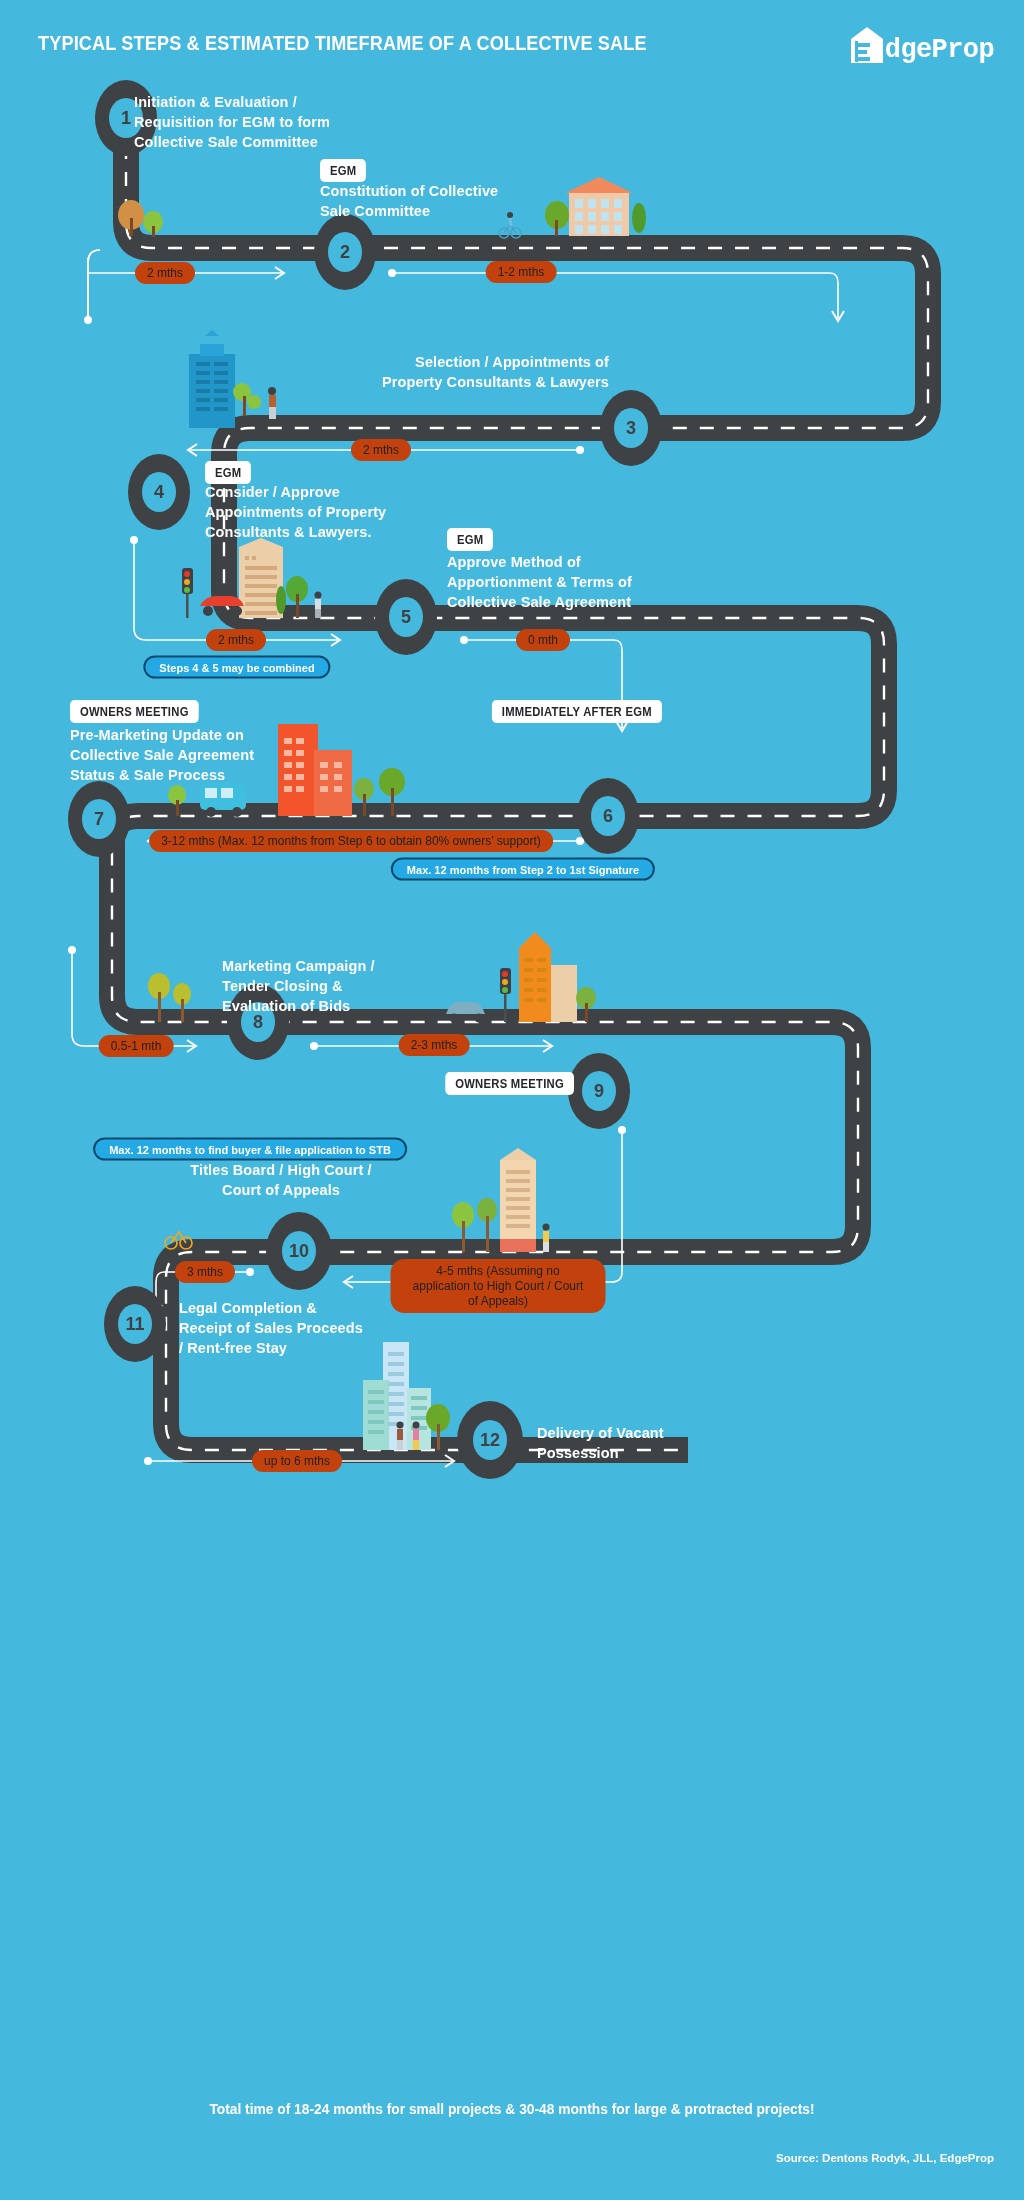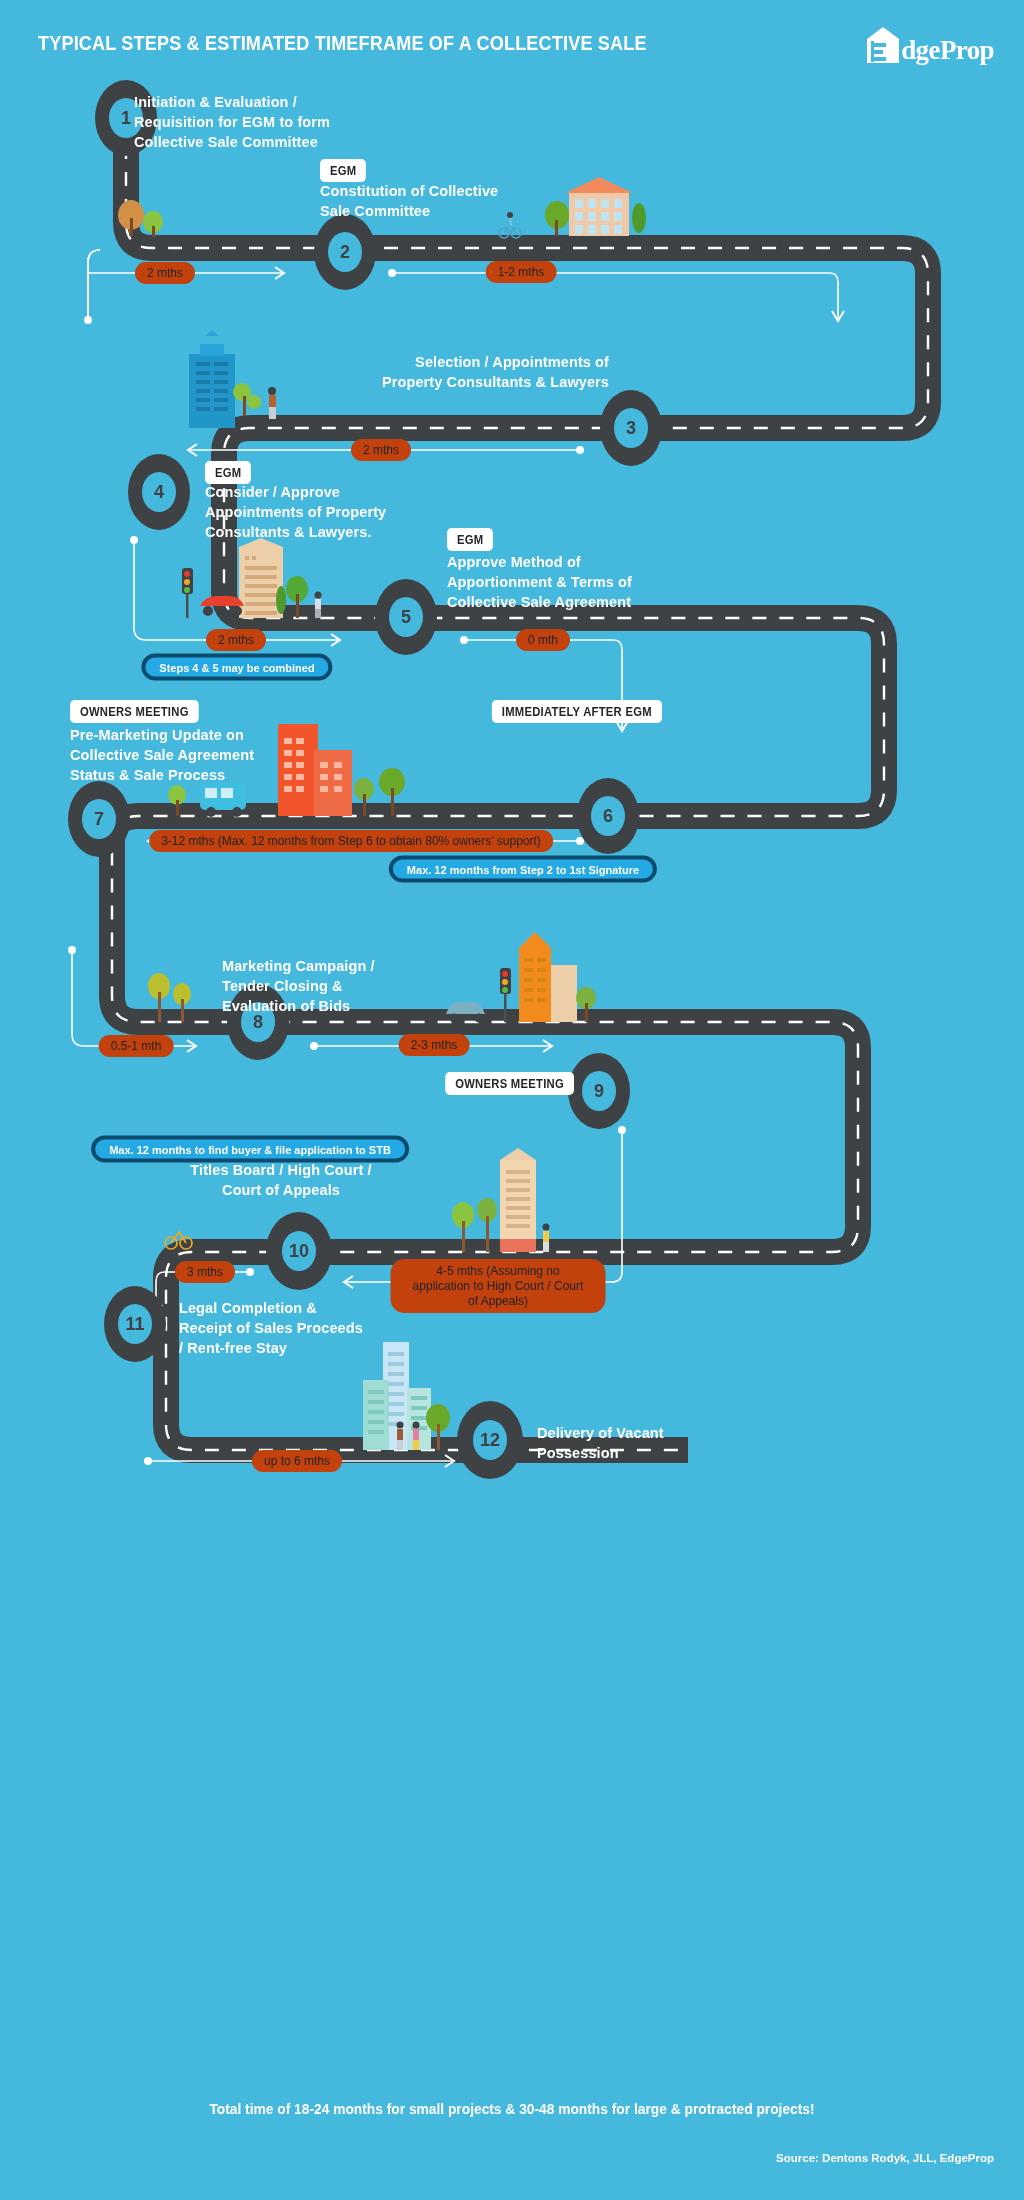--- a/index.html
+++ b/index.html
@@ -17,21 +17,21 @@
     position: absolute; left: 38px; top: 31px;
     font-family: "Liberation Sans Narrow", "Liberation Sans", sans-serif;
     font-weight: 700; font-size: 21px; letter-spacing: .2px;
     color: #ffffff; text-transform: uppercase;
     transform: scaleX(.86); transform-origin: left center;
     white-space: nowrap;
   }
   .logo { position: absolute; right: 30px; top: 26px; display:flex; align-items:flex-end; }
   .logo-mark { position: relative; width: 34px; height: 38px; }
   .logo-word {
-    font-family: Liberation Serif, serif; font-weight: 700;
+    font-family: Liberation Mono, monospace; font-weight: 700;
     font-size: 27px; color: #fff; line-height: 1; margin-left: 1px;
     letter-spacing: -0.6px;
   }
 
   
   svg.layer { position: absolute; left: 0; top: 0; width: 1024px; height: 2200px; }
 
   
   .node {
     position: absolute; width: 62px; height: 76px; border-radius: 50%;
@@ -72,21 +72,21 @@
     font-size: 12px; font-weight: 400; line-height: 1.25;
     white-space: nowrap; text-align: center;
     transform: translate(-50%, -50%);
     font-family: "Liberation Sans", sans-serif;
   }
   .pill.two { white-space: normal; width: 215px; padding: 5px 16px 4px; }
 
   
   .note {
     position: absolute; background: #24a9e4; color: #ffffff;
-    border: 4px solid #0c4a6e; border-radius: 16px;
+    border: 2px solid #0c4a6e; border-radius: 16px;
     padding: 4px 14px 3px; font-size: 11px; font-weight: 700;
     white-space: nowrap; transform: translate(-50%, -50%);
   }
 
   
   .footer-total {
     position: absolute; left: 0; right: 0; top: 2101px; text-align: center;
     color: #ffffff; font-weight: 700; font-size: 14.5px;
     font-family: "Liberation Sans Narrow", "Liberation Sans", sans-serif;
     transform: scaleX(.95);

